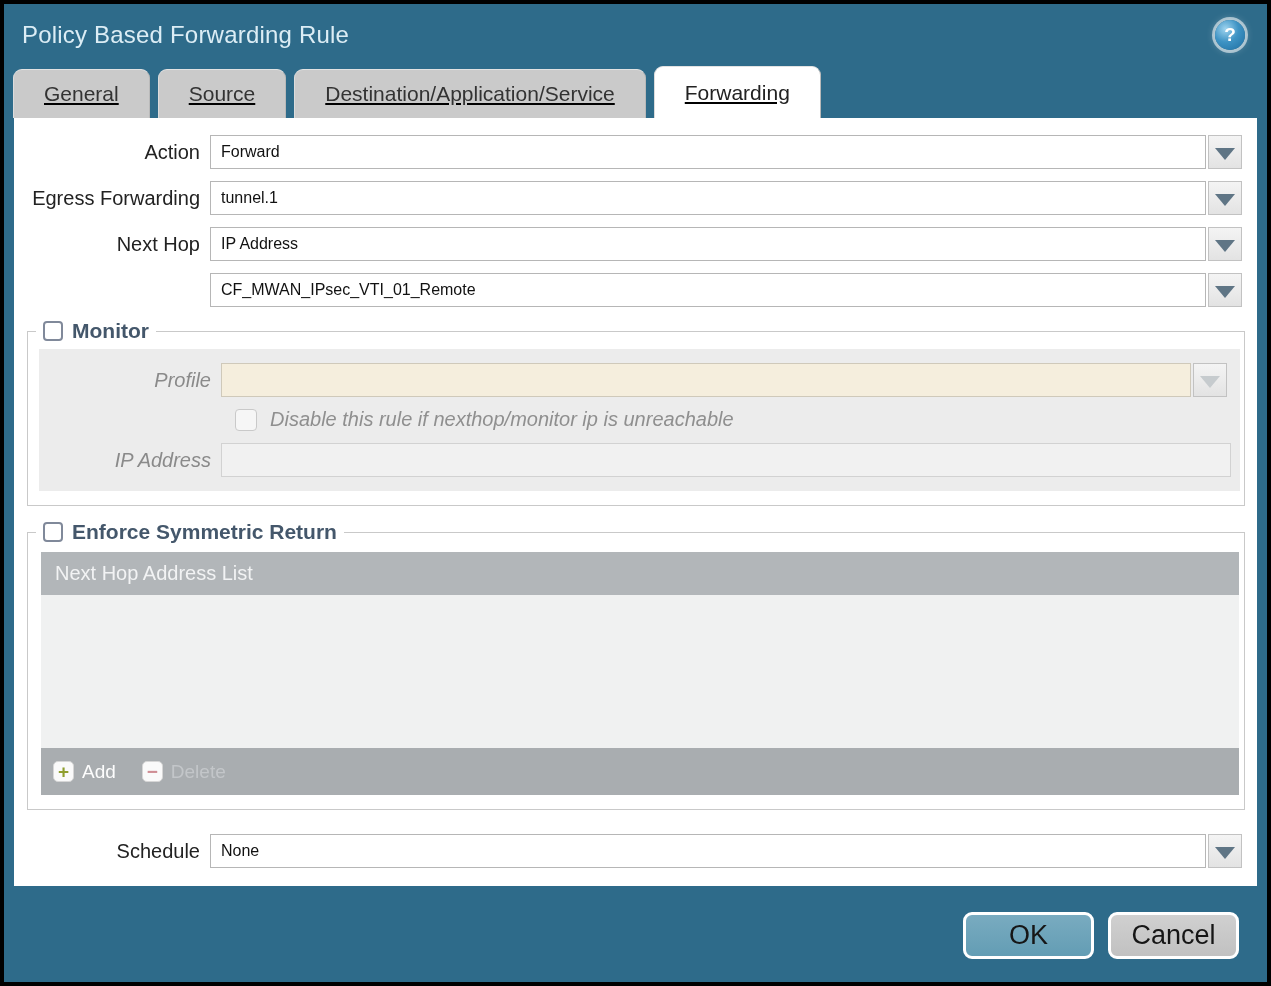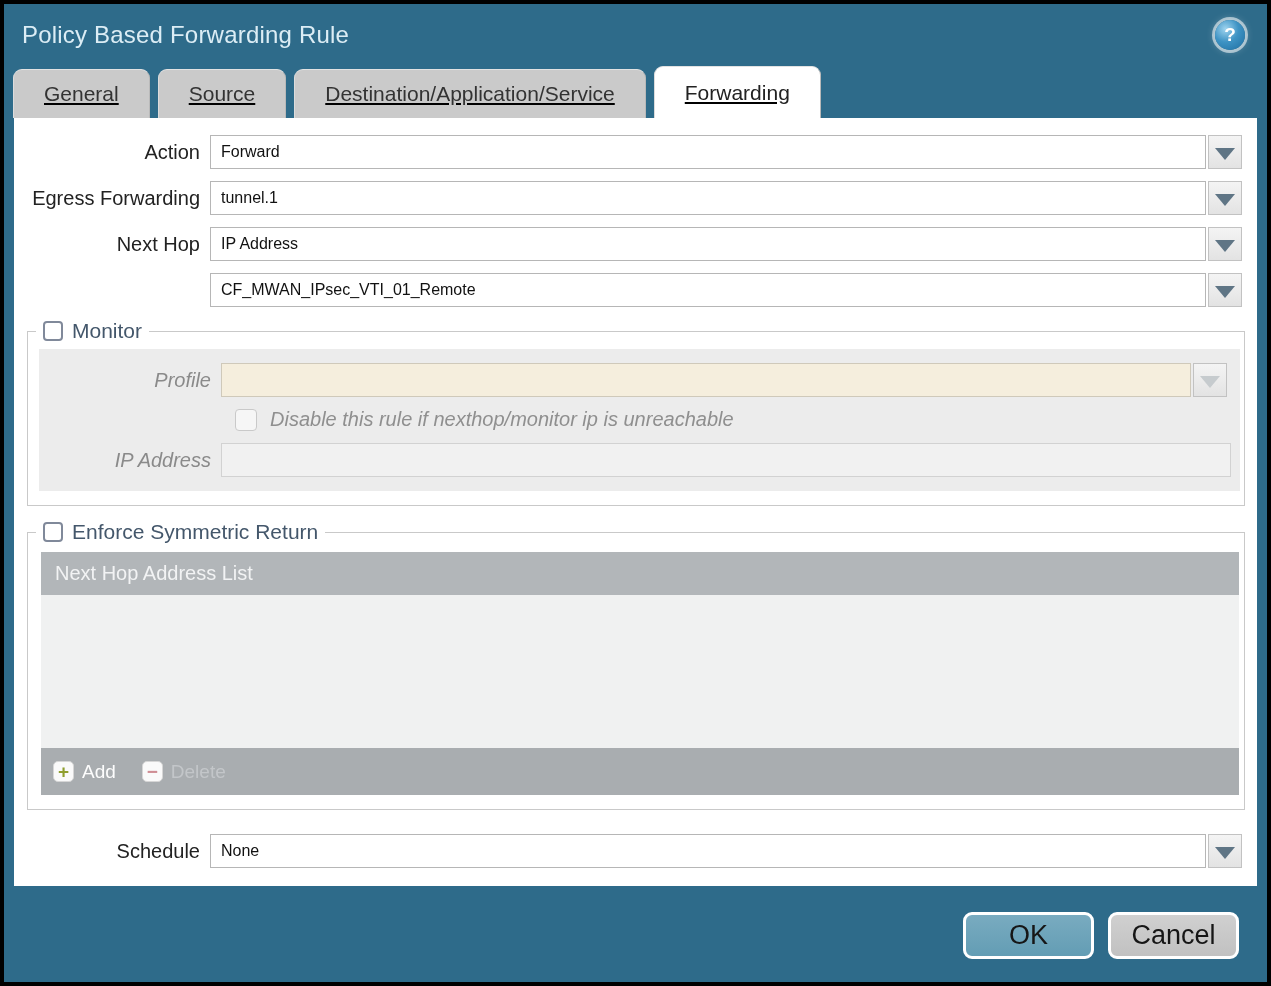--- a/index.html
+++ b/index.html
@@ -78,21 +78,21 @@
   }
   .dd-btn.disabled .dd-arrow{ border-top-color:#c6cbce; }
 
   
   fieldset{
     border:1px solid #c9c9c9; margin:0 12px 0 13px; padding:0 0 12px 0;
   }
   legend{
     margin-left:8px; padding:0 7px; display:flex; align-items:center; gap:9px;
   }
-  .legend-text{ font-size:21px; font-weight:normal; color:#44576b; }
+  .legend-text{ font-size:21px; font-weight:bold; color:#44576b; }
   .checkbox{
     width:20px; height:20px; border:2px solid #80899a; border-radius:4px;
     background:#fff; cursor:pointer; flex:none;
   }
   .checkbox.disabled{
     border:1px solid #c9c9c9; background:#f6f6f6; width:22px; height:22px; cursor:default;
   }
 
   
   .monitor-panel{

